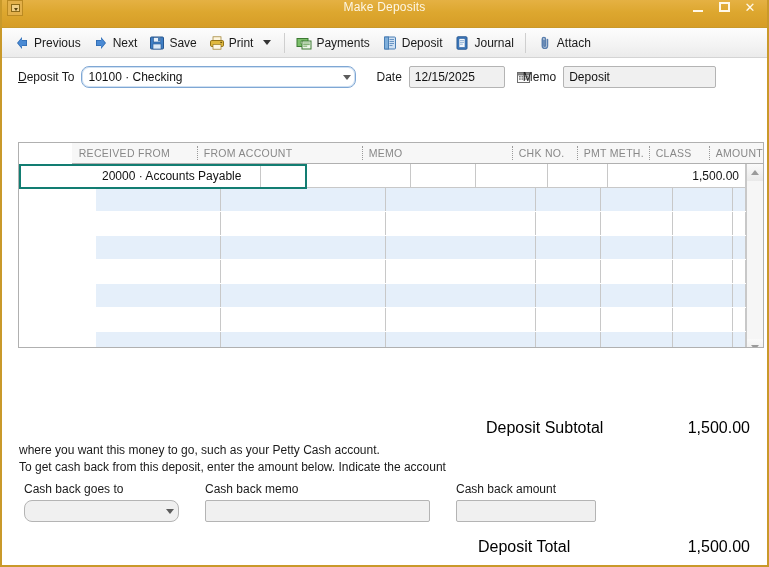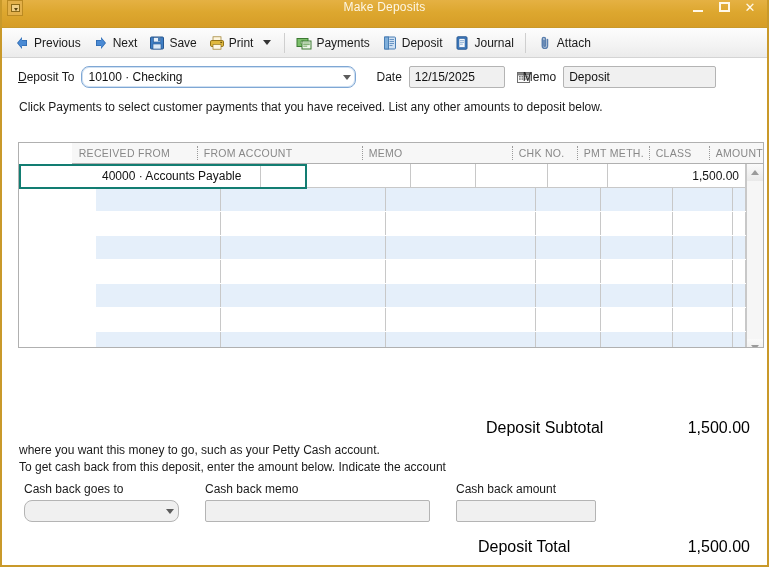--- a/index.html
+++ b/index.html
@@ -464,39 +464,38 @@
           </svg>
         </span>
       </div>
 
       <span class="fld-label" style="margin-left:18px">Memo</span>
       <div class="txtbox" id="memo-box">
         <span>Deposit</span>
       </div>
     </div>
 
-    <div id="instruction">Click Payments to select customer payments that you have received. List any other amounts to deposit below.</div>
 
     <div id="grid-wrap">
 
       <div id="grid-head">
         <div class="hcell c-recv">RECEIVED FROM</div>
         <div class="hcell c-from">FROM ACCOUNT</div>
         <div class="hcell c-memo">MEMO</div>
         <div class="hcell c-chk">CHK NO.</div>
         <div class="hcell c-pmt">PMT METH.</div>
         <div class="hcell c-class">CLASS</div>
         <div class="hcell c-amt">AMOUNT</div>
       </div>
 
       <div id="grid-body">
         <div id="grid-rows">
 
           <div class="grow first">
-            <div class="gcell c-from">40000 · Accounts Payable</div>
+            <div class="gcell c-from">20000 · Accounts Payable</div>
             <div class="gcell c-memo"></div>
             <div class="gcell c-chk"></div>
             <div class="gcell c-pmt"></div>
             <div class="gcell c-class"></div>
             <div class="gcell c-amt num">1,500.00</div>
           </div>
 
           <div class="grow alt">
               <div class="gcell c-recv"></div>
               <div class="gcell c-from"></div>

